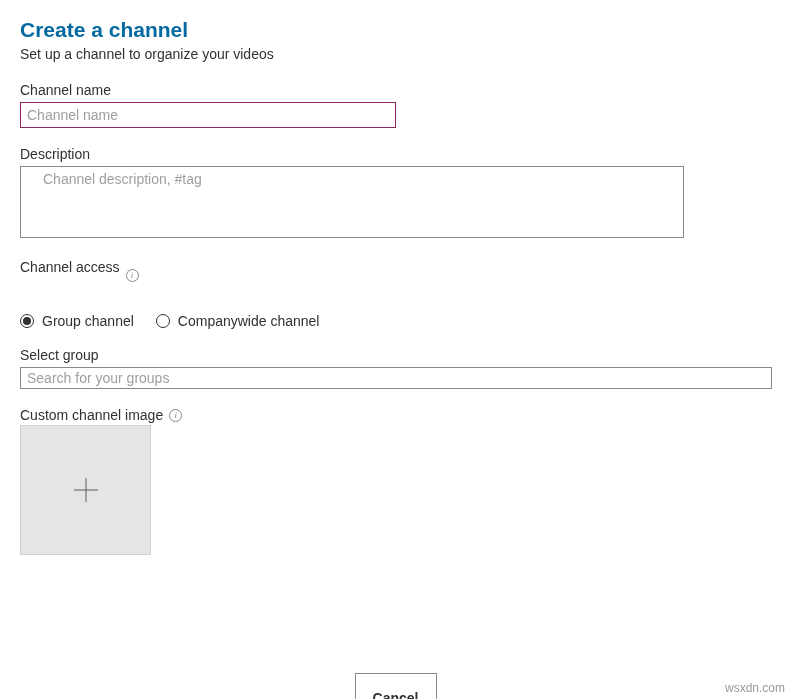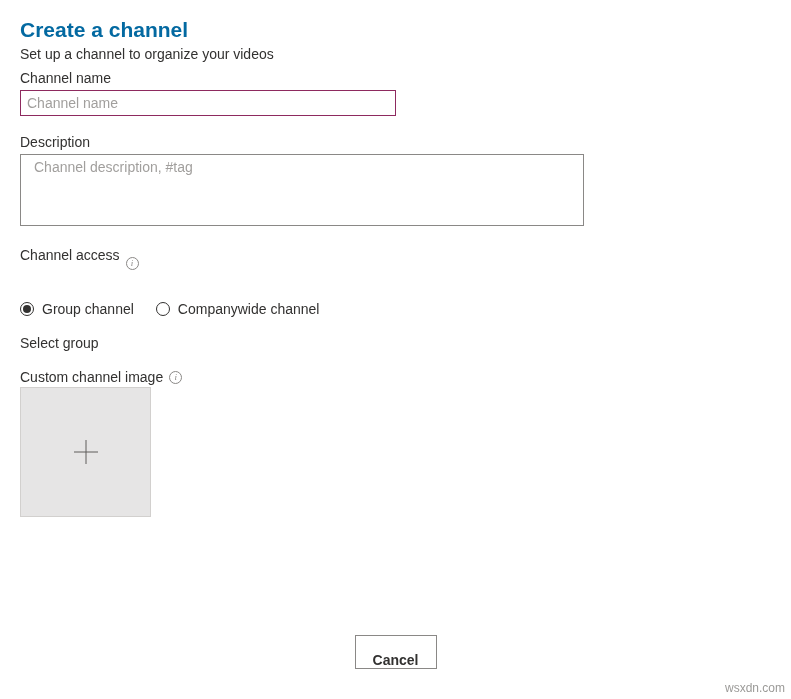--- a/index.html
+++ b/index.html
@@ -17,21 +17,21 @@
     }
     .page-title {
       font-size: 21px;
       font-weight: 600;
       color: #0369a1;
       margin-bottom: 4px;
     }
     .page-subtitle {
       font-size: 14px;
       color: #323130;
-      margin-bottom: 8px;
+      margin-bottom: 20px;
     }
     .field-group {
       margin-bottom: 18px;
     }
     .field-label {
       font-size: 14px;
       color: #323130;
       display: block;
       margin-bottom: 4px;
     }
@@ -50,24 +50,24 @@
       outline: none;
       font-family: inherit;
     }
     .text-input.name-input {
       border-color: #8e2a5f;
     }
     .text-input::placeholder {
       color: #a19f9d;
     }
     .textarea-input {
-      width: 564px;
+      width: 664px;
       height: 72px;
       border: 1px solid #8a8886;
-      padding: 4px 13px;
+      padding: 4px 22px;
       font-size: 14px;
       color: #323130;
       resize: none;
       outline: none;
       font-family: inherit;
     }
     .textarea-input::placeholder {
       color: #a19f9d;
     }
     .radio-row {
@@ -200,20 +200,21 @@
     </div>
     <div class="radio-opt">
       <span class="radio-circle"></span>
       <span>Companywide channel</span>
     </div>
   </div>
 </div>
 
 <div class="field-group">
   <label class="field-label">Select group</label>
+  <input type="text" class="search-input" placeholder="Search for your groups" style="">
 </div>
 
 <div class="field-group">
   <div class="inline-label">
     <span class="field-label" style="margin-bottom:0">Custom channel image</span>
     <span class="info-icon">i</span>
   </div>
   <div class="image-upload">
     <span class="plus-icon">
       <svg width="28" height="28" viewBox="0 0 28 28">

